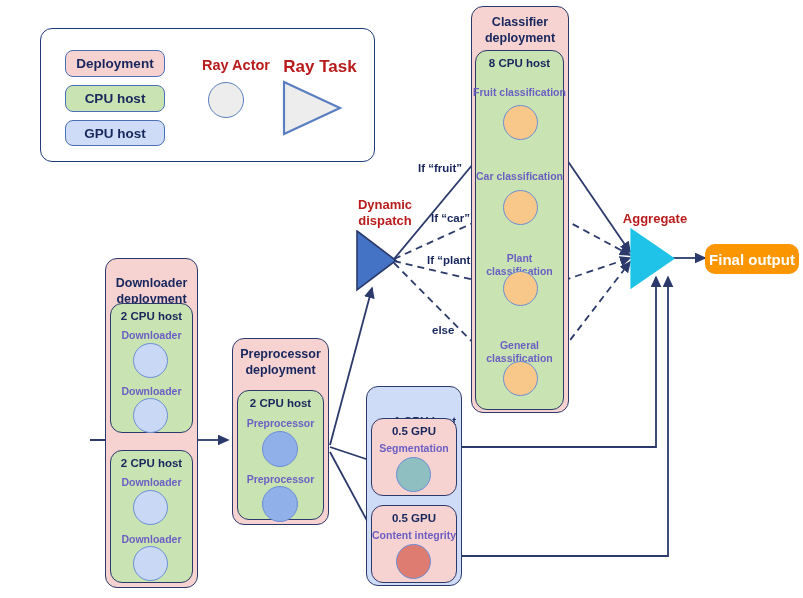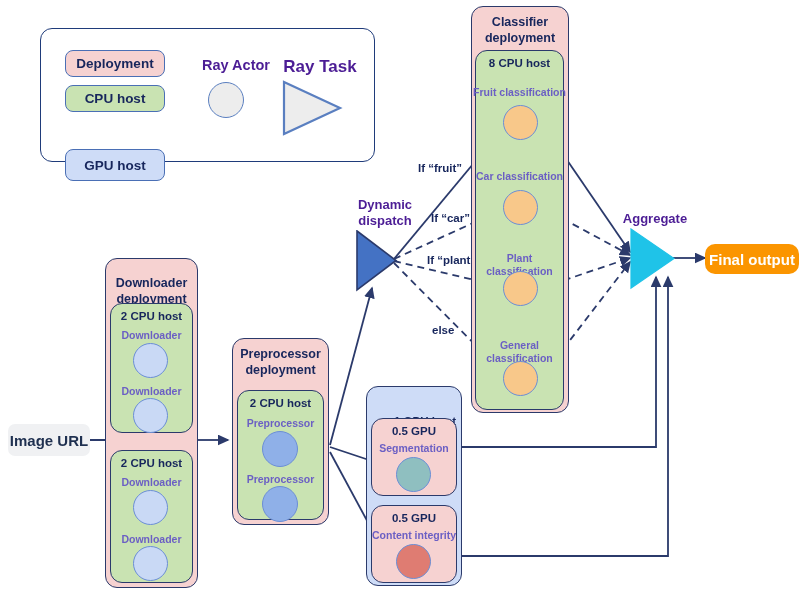--- a/index.html
+++ b/index.html
@@ -7,21 +7,21 @@
        font-family:"Liberation Sans","DejaVu Sans",sans-serif;}
   #stage{position:absolute;left:0;top:0;width:803px;height:598px;}
   #wires{position:absolute;left:0;top:0;width:803px;height:598px;pointer-events:none;}
 
   .box{position:absolute;box-sizing:border-box;border:1.6px solid #2b3a6b;border-radius:12px;}
   .pink{background:#f6d2d1;}
   .green{background:#c9e3b2;}
   .bluehost{background:#cedcf7;}
 
   .ttl{position:absolute;text-align:center;line-height:1.25;}
-  .t-dark{color:#4c1d95;font-weight:bold;}
+  .t-dark{color:#b91c1c;font-weight:bold;}
   .t-purple{color:#6b5fc4;font-weight:bold;}
   .t-navy{color:#17265c;font-weight:bold;}
 
   .circ{position:absolute;border-radius:50%;box-sizing:border-box;border:1.6px solid #6b8ed6;}
   .c-lblue{background:#c9d9f5;}
   .c-blue{background:#8fb0e8;}
   .c-orange{background:#f8c88a;}
   .c-teal{background:#8fbfc0;}
   .c-red{background:#df7c72;}
   .c-gray{background:#ededed;border-color:#5a7fc0;}
@@ -81,36 +81,33 @@
     </g>
   </svg>
 
   <div class="legend" style="left:40px;top:28px;width:333px;height:132px;">
     <div class="lgchip" style="left:24px;top:21px;width:100px;height:27px;background:#f6d2d1;">
       <span>Deployment</span>
     </div>
     <div class="lgchip" style="left:24px;top:56px;width:100px;height:27px;background:#c9e3b2;">
       <span>CPU host</span>
     </div>
-    <div class="lgchip" style="left:24px;top:91px;width:100px;height:32px;background:#cedcf7;margin-top:29px;">
+    <div class="lgchip" style="left:24px;top:91px;width:100px;height:26px;background:#cedcf7;">
       <span>GPU host</span>
     </div>
 
     <div class="ttl t-dark" style="left:140px;top:27px;width:110px;font-size:14.5px;">Ray Actor</div>
     <div class="circ c-gray" style="left:167px;top:53px;width:36px;height:36px;"></div>
 
     <div class="ttl t-dark" style="left:224px;top:27px;width:110px;font-size:17px;">Ray Task</div>
     <svg class="tri" style="left:240px;top:50px;" width="64" height="58" viewBox="0 0 64 58">
       <path d="M3,3 L59,29 L3,55 z" fill="#ededed" stroke="#5a7fc0" stroke-width="2.2"></path>
     </svg>
   </div>
 
-  <div class="pill pill-gray" style="left:8px;top:424px;width:82px;height:32px;">
-    <span>Image URL</span>
-  </div>
 
   <div class="box pink" style="left:105px;top:258px;width:93px;height:330px;"></div>
   <div class="ttl t-navy" style="left:105px;top:266px;width:93px;font-size:12.5px;margin-top:10px;">Downloader deployment</div>
 
   <div class="box green" style="left:110px;top:303px;width:83px;height:130px;"></div>
   <div class="ttl t-navy" style="left:110px;top:309px;width:83px;font-size:11.5px;">2 CPU host</div>
   <div class="ttl t-purple" style="left:110px;top:329px;width:83px;font-size:10.5px;">Downloader</div>
   <div class="circ c-lblue" style="left:133px;top:343px;width:35px;height:35px;"></div>
   <div class="ttl t-purple" style="left:110px;top:385px;width:83px;font-size:10.5px;">Downloader</div>
   <div class="circ c-lblue" style="left:133px;top:398px;width:35px;height:35px;"></div>

